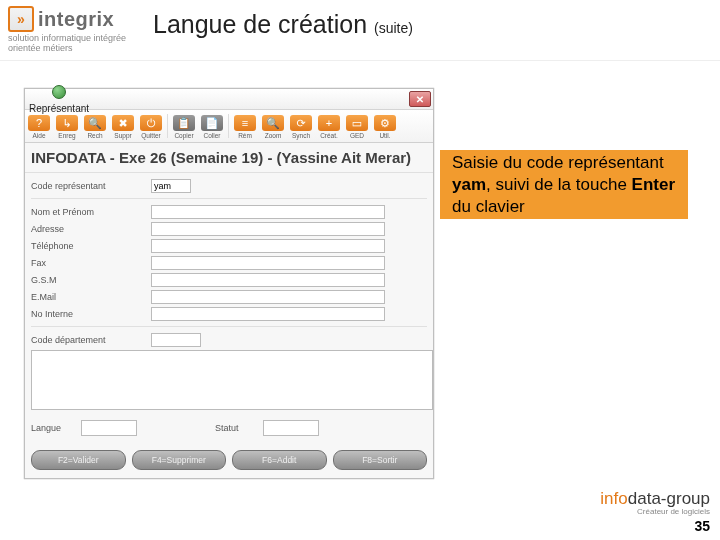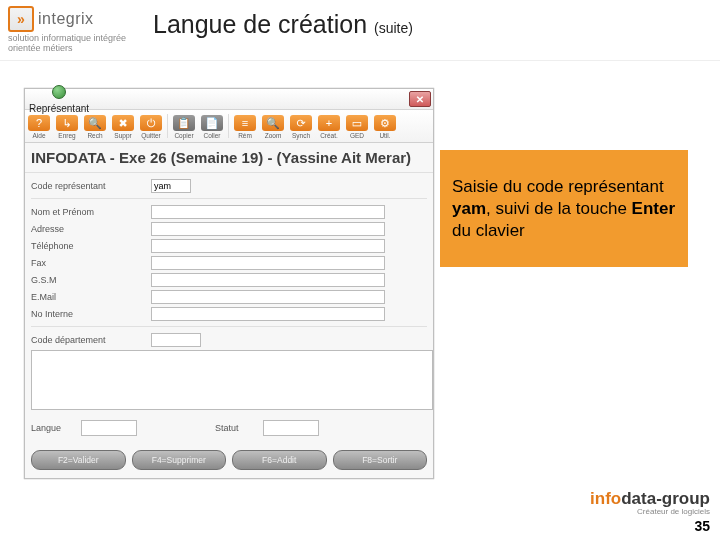--- a/index.html
+++ b/index.html
@@ -3,21 +3,21 @@
 <meta charset="utf-8">
 <style>
   html,body{margin:0;padding:0;width:720px;height:540px;font-family:Arial,Helvetica,sans-serif;background:#fff;color:#222;}
   .slide{position:relative;width:720px;height:540px;overflow:hidden;}
   
   .topbar{display:flex;align-items:flex-start;height:52px;padding:6px 8px 0 8px;}
   .logo-block{width:145px;}
   .logo-row{display:flex;align-items:center;gap:4px;}
   .logo-sq{width:22px;height:22px;border:2px solid #e37a1a;background:linear-gradient(#f3f3f3,#e6e6e6);border-radius:3px;display:flex;align-items:center;justify-content:center;}
   .logo-sq span{font-size:14px;color:#e37a1a;font-weight:bold;}
-  .logo-text{font-size:16px;font-weight:400;color:#6b6b6b;letter-spacing:0.5px;}
+  .logo-text{font-size:20px;font-weight:700;color:#6b6b6b;letter-spacing:0.5px;}
   .logo-sub{font-size:9px;color:#8a8a8a;margin-top:1px;}
   .slide-title{font-size:25px;color:#222;padding-top:4px;}
   .slide-title .suite{font-size:14px;}
   .hr{height:1px;background:#eee;margin:2px 0 10px 0;}
   
   .appwin{position:absolute;left:24px;top:88px;width:408px;border:1px solid #bfbfbf;background:#f7f7f7;box-shadow:0 0 1px #999;}
   .win-title{display:flex;align-items:center;justify-content:space-between;background:linear-gradient(#fff,#f0f0f0);border-bottom:1px solid #d4d4d4;height:20px;padding:0 2px 0 4px;font-size:10px;color:#222;}
   .win-title .left{display:flex;align-items:center;gap:4px;flex-direction:column;}
   .globe{width:12px;height:12px;border-radius:50%;background:radial-gradient(circle at 35% 30%,#8fd68f,#3a8f3a);border:1px solid #2d6b2d;}
   .close-btn{width:20px;height:14px;background:linear-gradient(#e9a2a2,#cf5a5a);border:1px solid #8a3a3a;border-radius:2px;display:flex;align-items:center;justify-content:center;color:#fff;font-size:10px;font-weight:bold;}
@@ -41,25 +41,25 @@
   .row .small{width:34px;}
   .row .tiny{width:44px;}
   .remarks{width:100%;height:54px;border:1px solid #bbb;background:#fff;resize:none;font-size:9px;margin-top:1px;}
   .lang-row{display:flex;align-items:center;gap:8px;margin-top:8px;}
   .lang-row .lbl{filter:blur(0.5px);}
   .lang-row input{height:12px;border:1px solid #bbb;background:#fff;width:50px;}
   
   .app-buttons{display:flex;gap:6px;padding:8px 6px;}
   .app-btn{flex:1;height:18px;border-radius:9px;background:linear-gradient(#bfbfbf,#8b8b8b);color:#f0f0f0;font-size:8.5px;display:flex;align-items:center;justify-content:center;border:1px solid #707070;filter:blur(0.4px);cursor:pointer;}
   
-  .callout{position:absolute;left:440px;top:150px;width:248px;background:#f29b2e;color:#000;font-size:17px;line-height:1.28;padding:26px 12px;box-sizing:border-box;}
+  .callout{position:absolute;left:440px;top:150px;width:248px;background:#f29b2e;color:#000;font-size:17px;line-height:1.28;padding:2px 12px;box-sizing:border-box;}
   .callout b{font-weight:700;}
   
   .footer{position:absolute;right:10px;bottom:6px;text-align:right;}
-  .info-logo{font-size:17px;font-weight:700;}
+  .info-logo{font-size:17px;font-weight:400;}
   .info-logo .info{color:#e37a1a;}
   .info-logo .data{color:#3a3a3a;}
   .info-logo .grp{color:#3a3a3a;}
   .info-sub{font-size:8px;color:#888;margin-top:-2px;}
   .pagenum{font-size:14px;font-weight:700;color:#000;margin-top:2px;}
 </style>
 </head>
 <body>
 
 <div class="slide">

